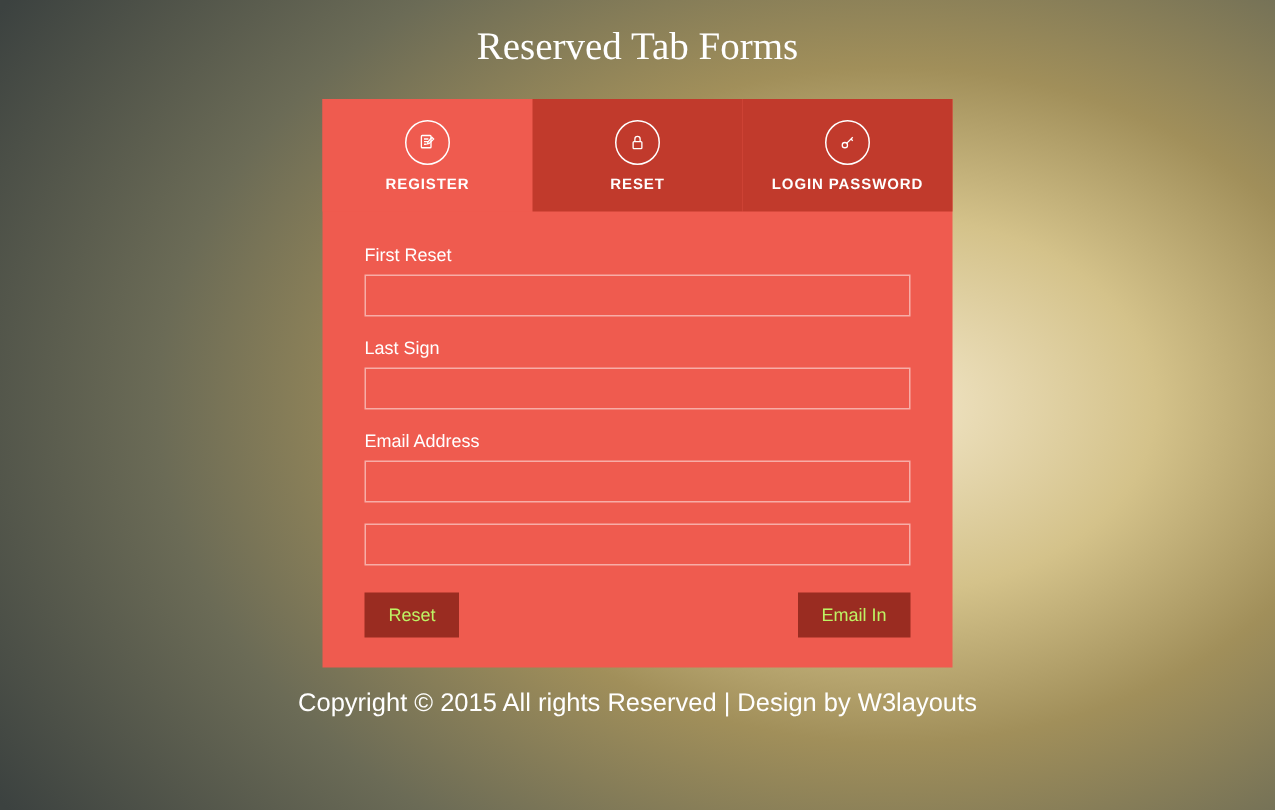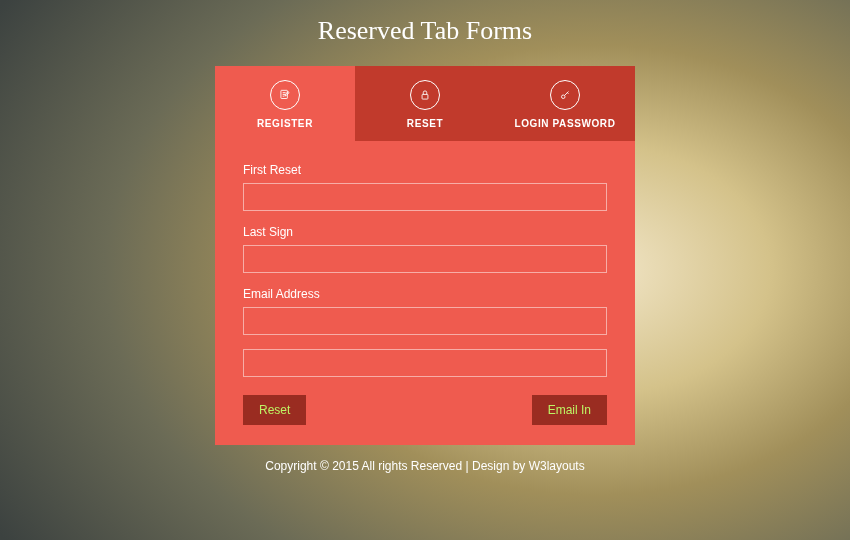--- a/index.html
+++ b/index.html
@@ -85,21 +85,21 @@
   .btn {
     background: #9a2c21;
     color: #bef264;
     border: none;
     padding: 8px 16px;
     font-size: 12px;
     cursor: pointer;
   }
   .footer {
     color: #fff;
-    font-size: 12px;
+    font-size: 17px;
     text-align: center;
     margin-top: 14px;
   }
 </style>
 </head>
 <body>
 
 <h1 class="page-title">Reserved Tab Forms</h1>
 
 <div class="card">

